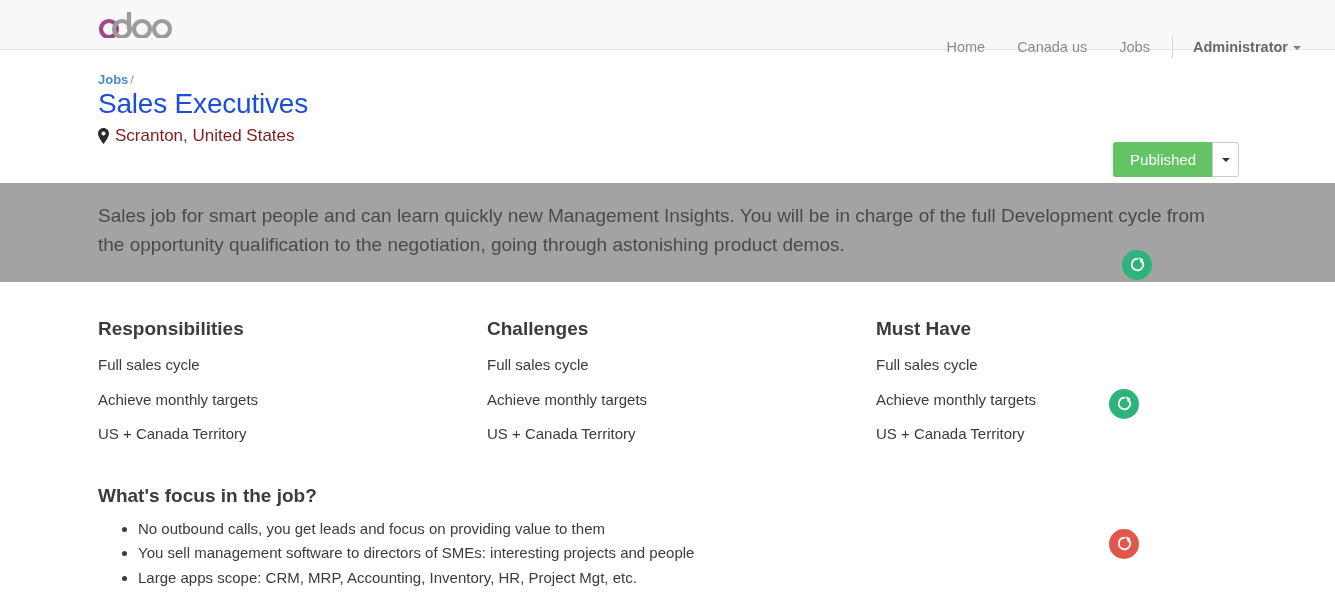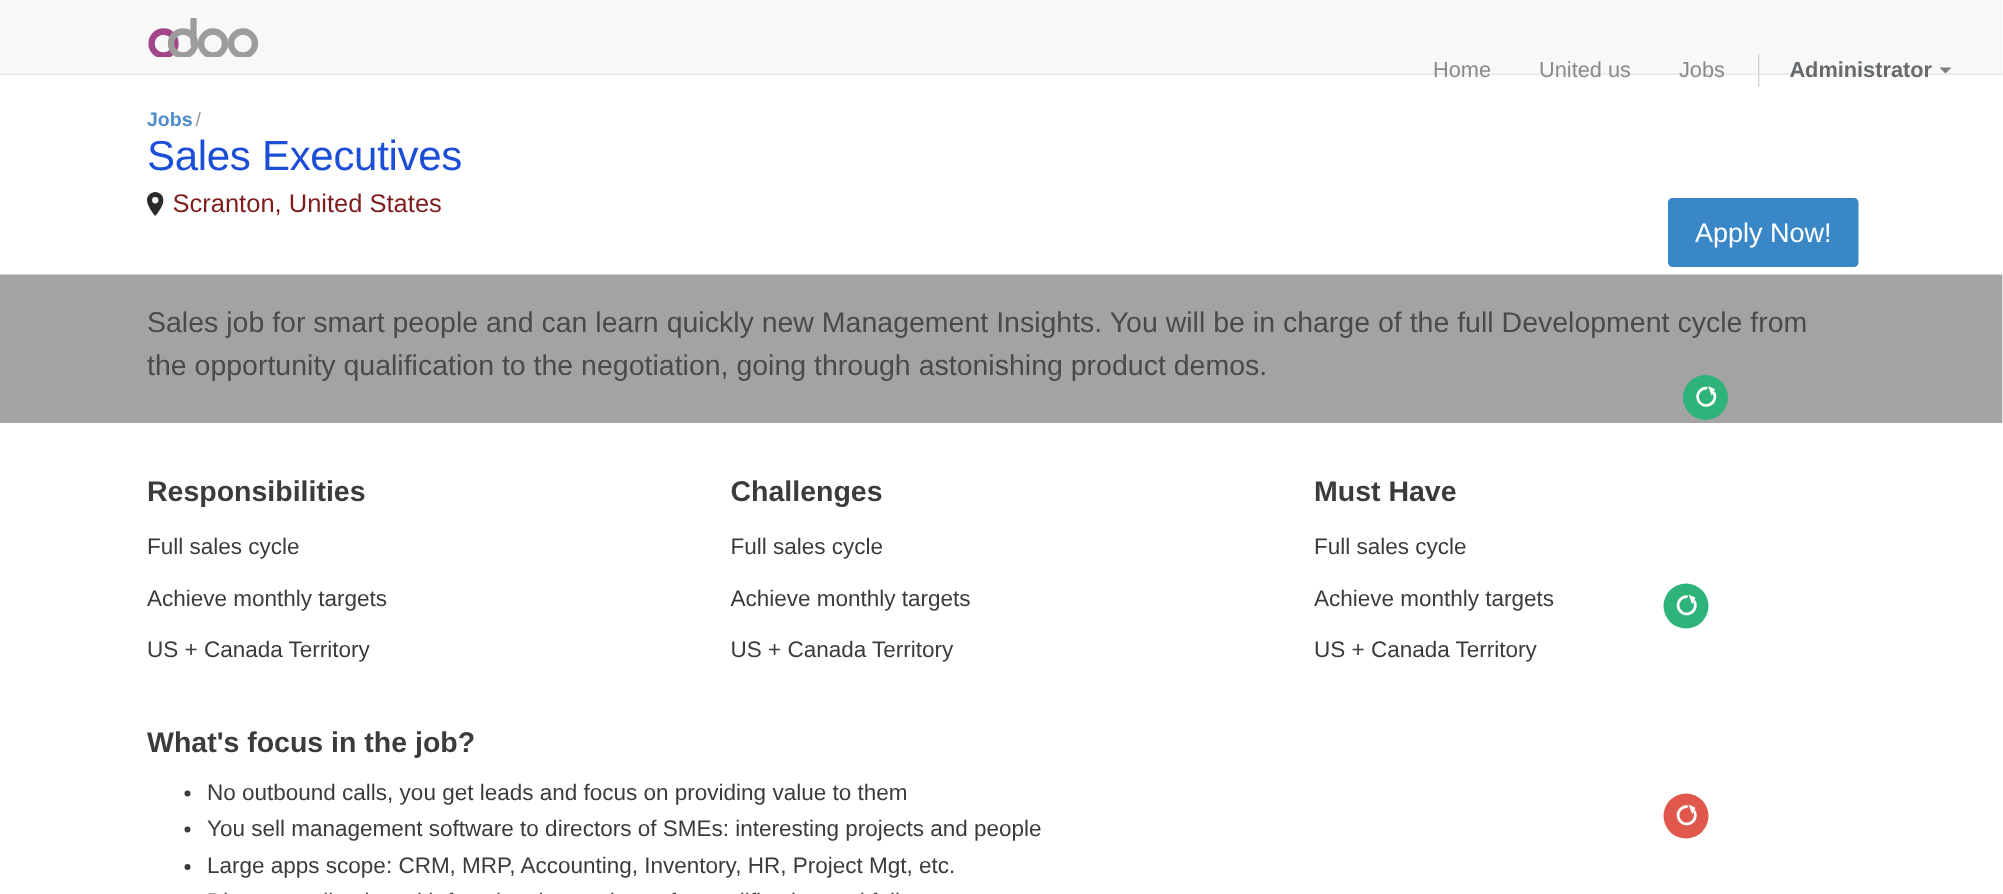--- a/index.html
+++ b/index.html
@@ -245,21 +245,21 @@
       <circle cx="11" cy="17" r="8" fill="none" stroke="#a24689" stroke-width="4.2"></circle>
       <path d="M31 1 V17" fill="none" stroke="#9c9c9c" stroke-width="4.2" stroke-linecap="round"></path>
       <circle cx="24" cy="17" r="8" fill="none" stroke="#9c9c9c" stroke-width="4.2"></circle>
       <circle cx="44" cy="17" r="8" fill="none" stroke="#9c9c9c" stroke-width="4.2"></circle>
       <circle cx="64" cy="17" r="8" fill="none" stroke="#9c9c9c" stroke-width="4.2"></circle>
     </svg>
   </a>
 
   <div class="nav-right">
     <a class="nav-link" href="#">Home</a>
-    <a class="nav-link" href="#">United us</a>
+    <a class="nav-link" href="#">Canada us</a>
     <a class="nav-link" href="#">Jobs</a>
     <span class="nav-divider"></span>
     <a class="nav-user" href="#"><span>Administrator</span><span class="caret"></span></a>
   </div>
 </div>
 
 <div class="page-head">
   <div class="breadcrumb">
     <a href="#">Jobs</a><span class="sep">/</span>
   </div>
@@ -267,21 +267,20 @@
   <h1 class="job-title">Sales Executives</h1>
 
   <div class="job-location">
     <svg class="pin-icon" viewBox="0 0 11 16">
       <path d="M5.5 0C2.46 0 0 2.46 0 5.5c0 4.1 5.5 10.5 5.5 10.5S11 9.6 11 5.5C11 2.46 8.54 0 5.5 0zm0 7.6a2.1 2.1 0 1 1 0-4.2 2.1 2.1 0 0 1 0 4.2z" fill="#2b2b2b"></path>
     </svg>
     <span>Scranton, United States</span>
   </div>
 
   <div class="head-actions">
-    <button class="btn-apply">Apply Now!</button>
     <div class="publish-group">
       <button class="btn-published">Published</button>
       <button class="btn-publish-toggle">
         <span class="caret"></span>
       </button>
     </div>
   </div>
 </div>
 
 <div class="banner">

